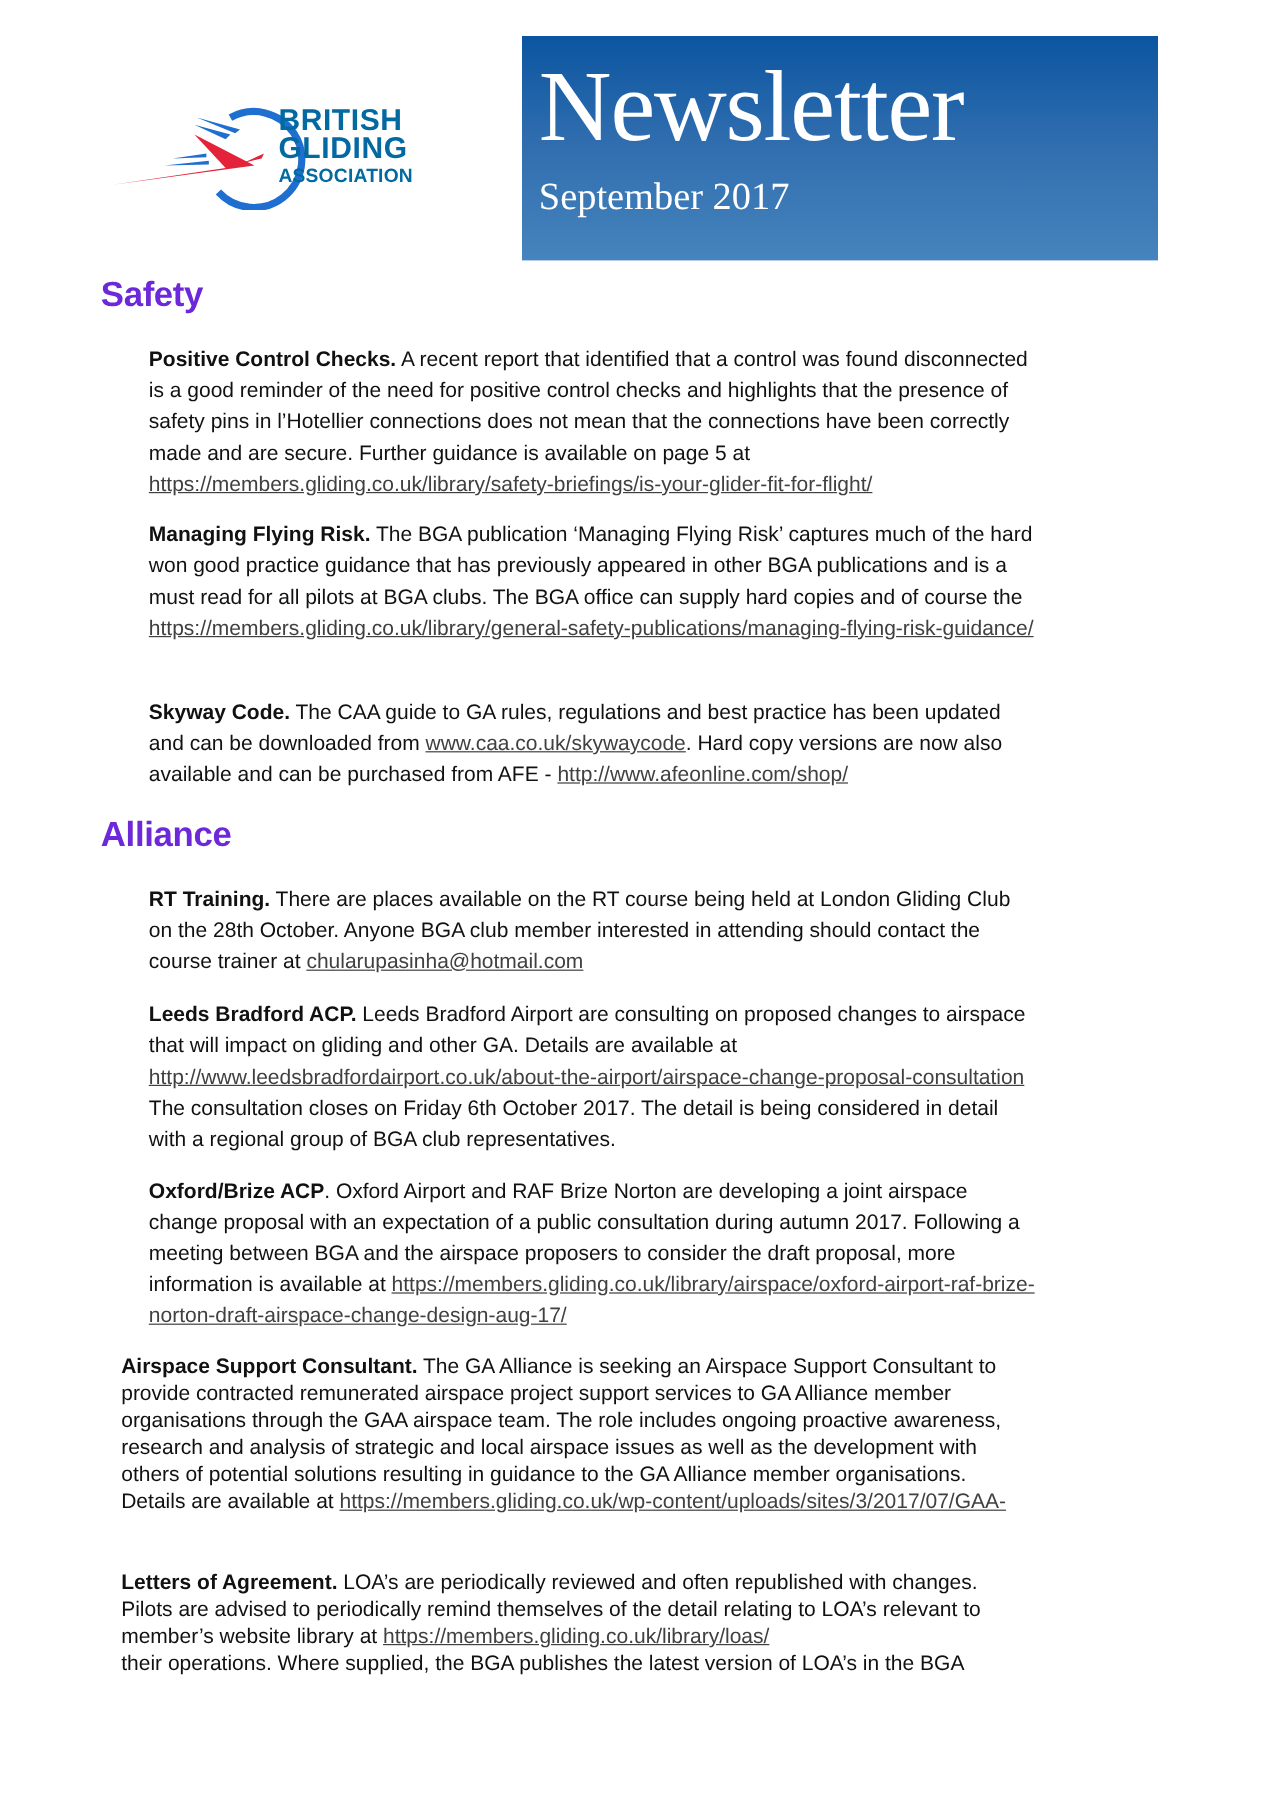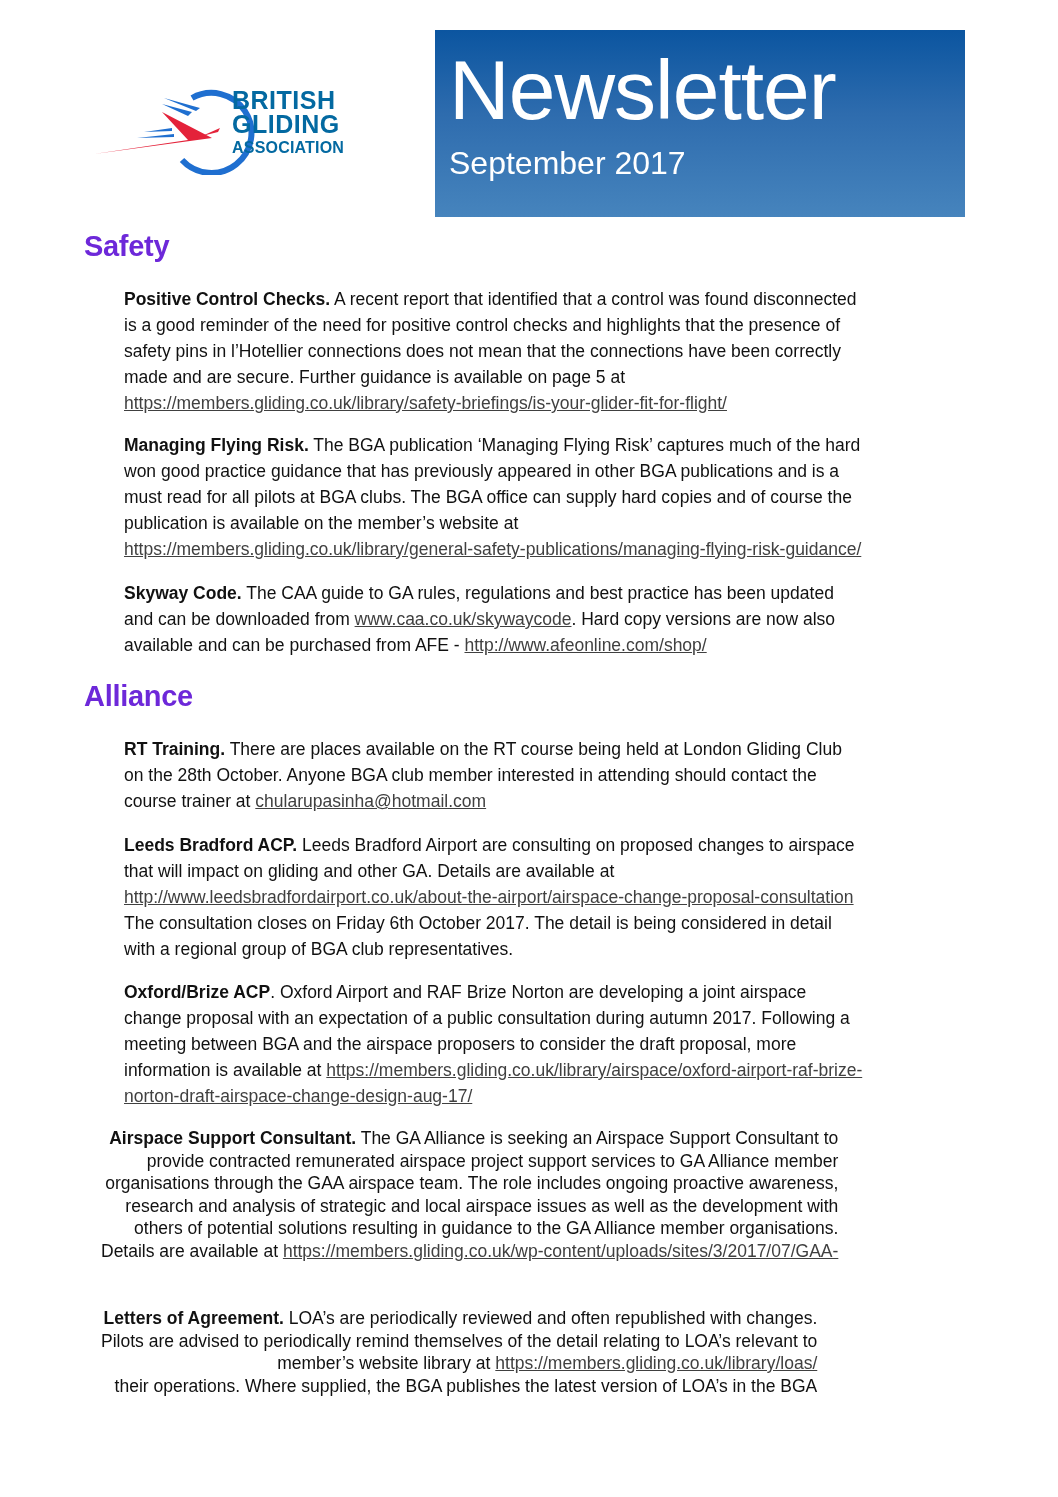--- a/index.html
+++ b/index.html
@@ -4,31 +4,31 @@
   <style>
     html, body { margin: 0; padding: 0; background: #ffffff; }
     body { width: 1058px; height: 1497px; position: relative; overflow: hidden;
            font-family: "Liberation Sans", "DejaVu Sans", sans-serif; color: #111; }
     .logo { position: absolute; left: 92px; top: 80px; width: 280px; height: 95px; }
     .logo-text { position: absolute; left: 232px; top: 88px; color: #0369a1; font-weight: bold;
                  font-family: "Liberation Sans", sans-serif; line-height: 1; }
     .logo-text .l1, .logo-text .l2 { font-size: 25px; letter-spacing: 0.5px; display: block; height: 24px; }
     .logo-text .l3 { font-size: 16px; display: block; margin-top: 4px; letter-spacing: 0.2px; }
     .banner { position: absolute; left: 435px; top: 30px; width: 530px; height: 187px;
-              background: linear-gradient(to bottom, #0b55a0 0%, #2e6cae 45%, #4684bd 100%); }
+              background: linear-gradient(to bottom, #0b55a0 0%, #2e6cae 45%, #4684bd 100%); font-family: Liberation Serif, serif; }
     .banner-title { position: absolute; left: 14px; top: 18px; color: #fff; font-size: 84px;
                     line-height: 1; letter-spacing: -1px; white-space: nowrap; }
     .banner-sub { position: absolute; left: 14px; top: 117px; color: #fff; font-size: 32px;
                   line-height: 1; white-space: nowrap; }
     .h { position: absolute; left: 84px; color: #6d28d9; font-weight: bold; font-size: 29px;
          line-height: 1; letter-spacing: -0.3px; white-space: nowrap; }
     .p { position: absolute; left: 101px; font-size: 17.5px; white-space: nowrap; }
     .p .ln { display: block; }
     .p.lh26 .ln { height: 26px; line-height: 26px; margin-left: 23px; }
-    .p.lh22 .ln { height: 22.5px; line-height: 22.5px; text-align: right; }
+    .p.lh22 .ln { height: 22.5px; line-height: 22.5px; }
     .p b { font-weight: bold; }
     a, .link { color: #404040; text-decoration: underline; }
   </style>
 </head>
 <body>
 
 <div>
   <svg class="logo" viewBox="0 0 280 95">
     <path d="M100 18 A40 40 0 1 1 90 80" fill="none" stroke="#1f6fd0" stroke-width="6"></path>
     <path d="M70 24 L100 32 L96 36 Z" fill="#1f6fd0"></path>
@@ -57,21 +57,20 @@
   <span class="ln">is a good reminder of the need for positive control checks and highlights that the presence of</span>
   <span class="ln">safety pins in l’Hotellier connections does not mean that the connections have been correctly</span>
   <span class="ln">made and are secure. Further guidance is available on page 5 at</span>
   <span class="ln"><a class="link">https://members.gliding.co.uk/library/safety-briefings/is-your-glider-fit-for-flight/</a></span>
 </div>
 
 <div class="p lh26" style="top:432px">
   <span class="ln"><b>Managing Flying Risk.</b><span> The BGA publication ‘Managing Flying Risk’ captures much of the hard</span></span>
   <span class="ln">won good practice guidance that has previously appeared in other BGA publications and is a</span>
   <span class="ln">must read for all pilots at BGA clubs. The BGA office can supply hard copies and of course the</span>
-  <span class="ln">publication is available on the member’s website at</span>
   <span class="ln"><a class="link">https://members.gliding.co.uk/library/general-safety-publications/managing-flying-risk-guidance/</a></span>
 </div>
 
 <div class="p lh26" style="top:580px">
   <span class="ln"><b>Skyway Code.</b><span> The CAA guide to GA rules, regulations and best practice has been updated</span></span>
   <span class="ln"><span>and can be downloaded from </span><a class="link">www.caa.co.uk/skywaycode</a><span>. Hard copy versions are now also</span></span>
   <span class="ln"><span>available and can be purchased from AFE - </span><a class="link">http://www.afeonline.com/shop/</a></span>
 </div>
 
 <div class="h" style="top:682px">Alliance</div>

